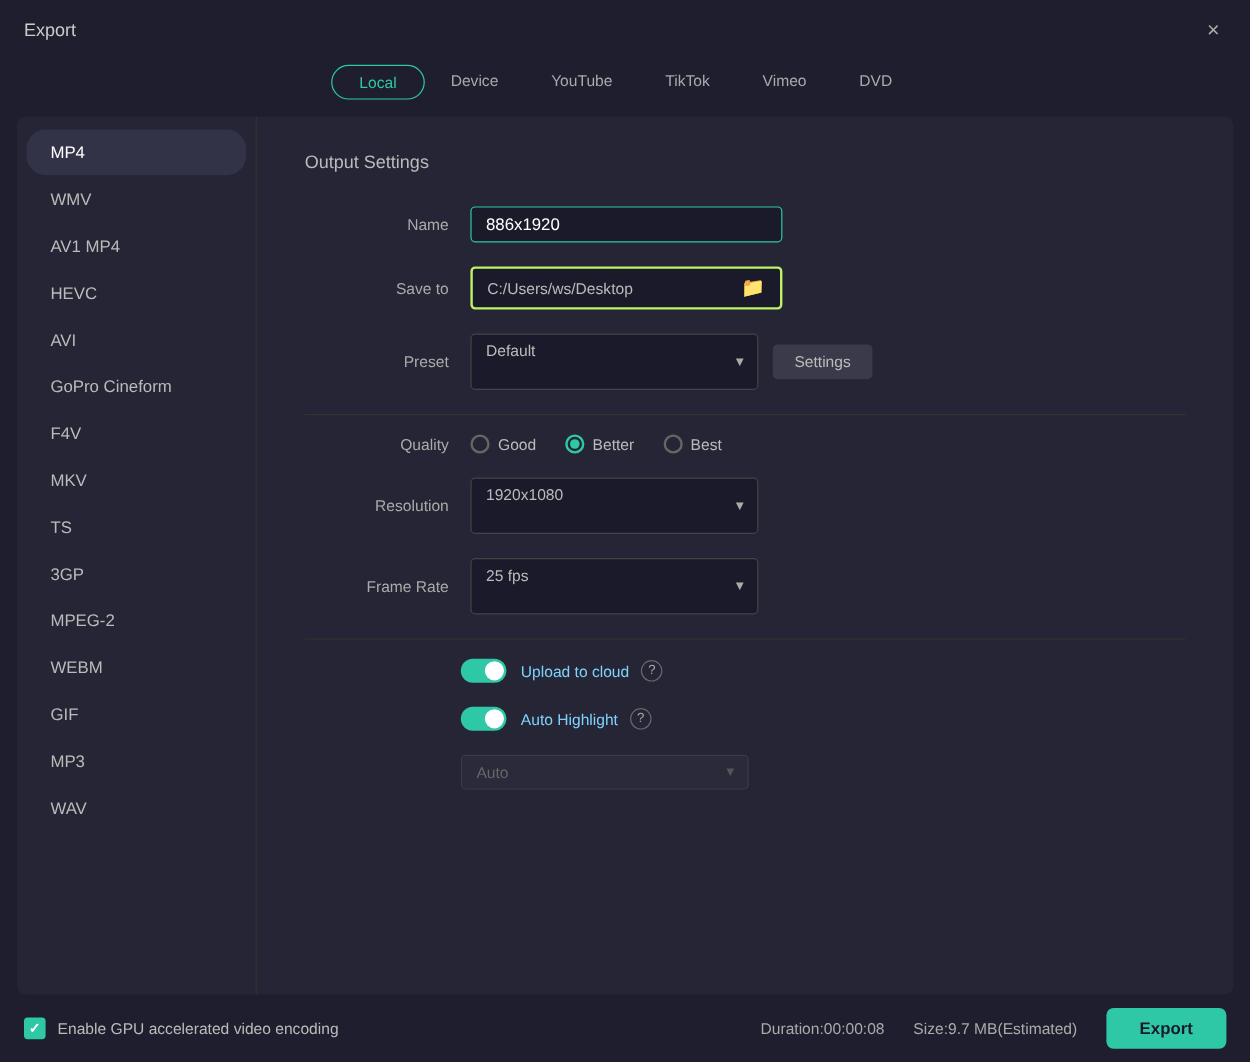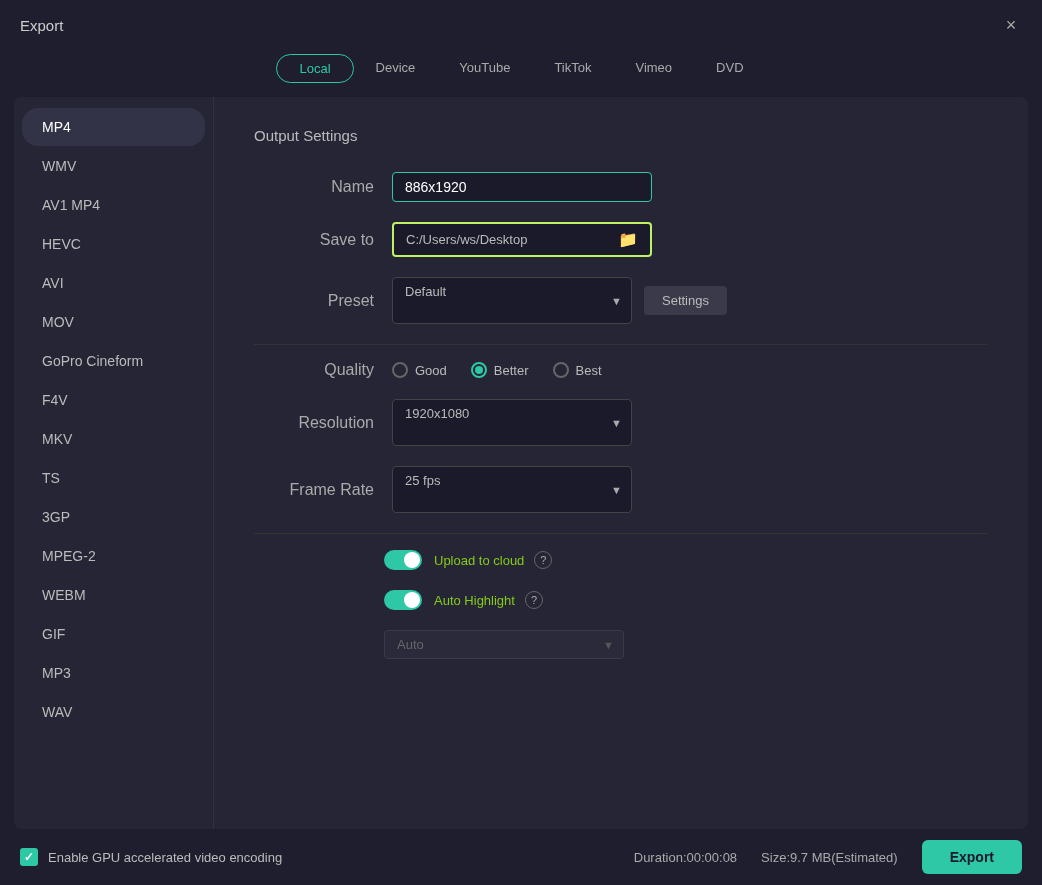--- a/index.html
+++ b/index.html
@@ -97,21 +97,21 @@
       margin-bottom: 28px;
     }
     .field-row {
       display: flex;
       align-items: center;
       margin-bottom: 20px;
     }
     .field-label {
       width: 120px;
       text-align: right;
-      font-size: 16px;
+      font-size: 13px;
       color: #aaa;
       margin-right: 18px;
       flex-shrink: 0;
     }
     .text-input {
       background: #1a1a2a;
       border: 1.5px solid #2ec8a6;
       border-radius: 4px;
       color: #fff;
       font-size: 14px;
@@ -235,21 +235,21 @@
       width: 16px;
       height: 16px;
       border-radius: 50%;
       background: #fff;
       top: 2px;
       left: 20px;
       transition: left 0.2s;
     }
     .toggle-label {
       font-size: 13px;
-      color: #84cc16;
+      color: #7dd3fc;
       margin-left: 12px;
     }
     .help-icon {
       width: 18px;
       height: 18px;
       border-radius: 50%;
       border: 1.5px solid #666;
       display: flex;
       align-items: center;
       justify-content: center;
@@ -348,21 +348,20 @@
   </div>
 
   <div class="main-content">
 
     <div class="format-list">
       <div class="format-item active">MP4</div>
       <div class="format-item">WMV</div>
       <div class="format-item">AV1 MP4</div>
       <div class="format-item">HEVC</div>
       <div class="format-item">AVI</div>
-      <div class="format-item">MOV</div>
       <div class="format-item">GoPro Cineform</div>
       <div class="format-item">F4V</div>
       <div class="format-item">MKV</div>
       <div class="format-item">TS</div>
       <div class="format-item">3GP</div>
       <div class="format-item">MPEG-2</div>
       <div class="format-item">WEBM</div>
       <div class="format-item">GIF</div>
       <div class="format-item">MP3</div>
       <div class="format-item">WAV</div>

